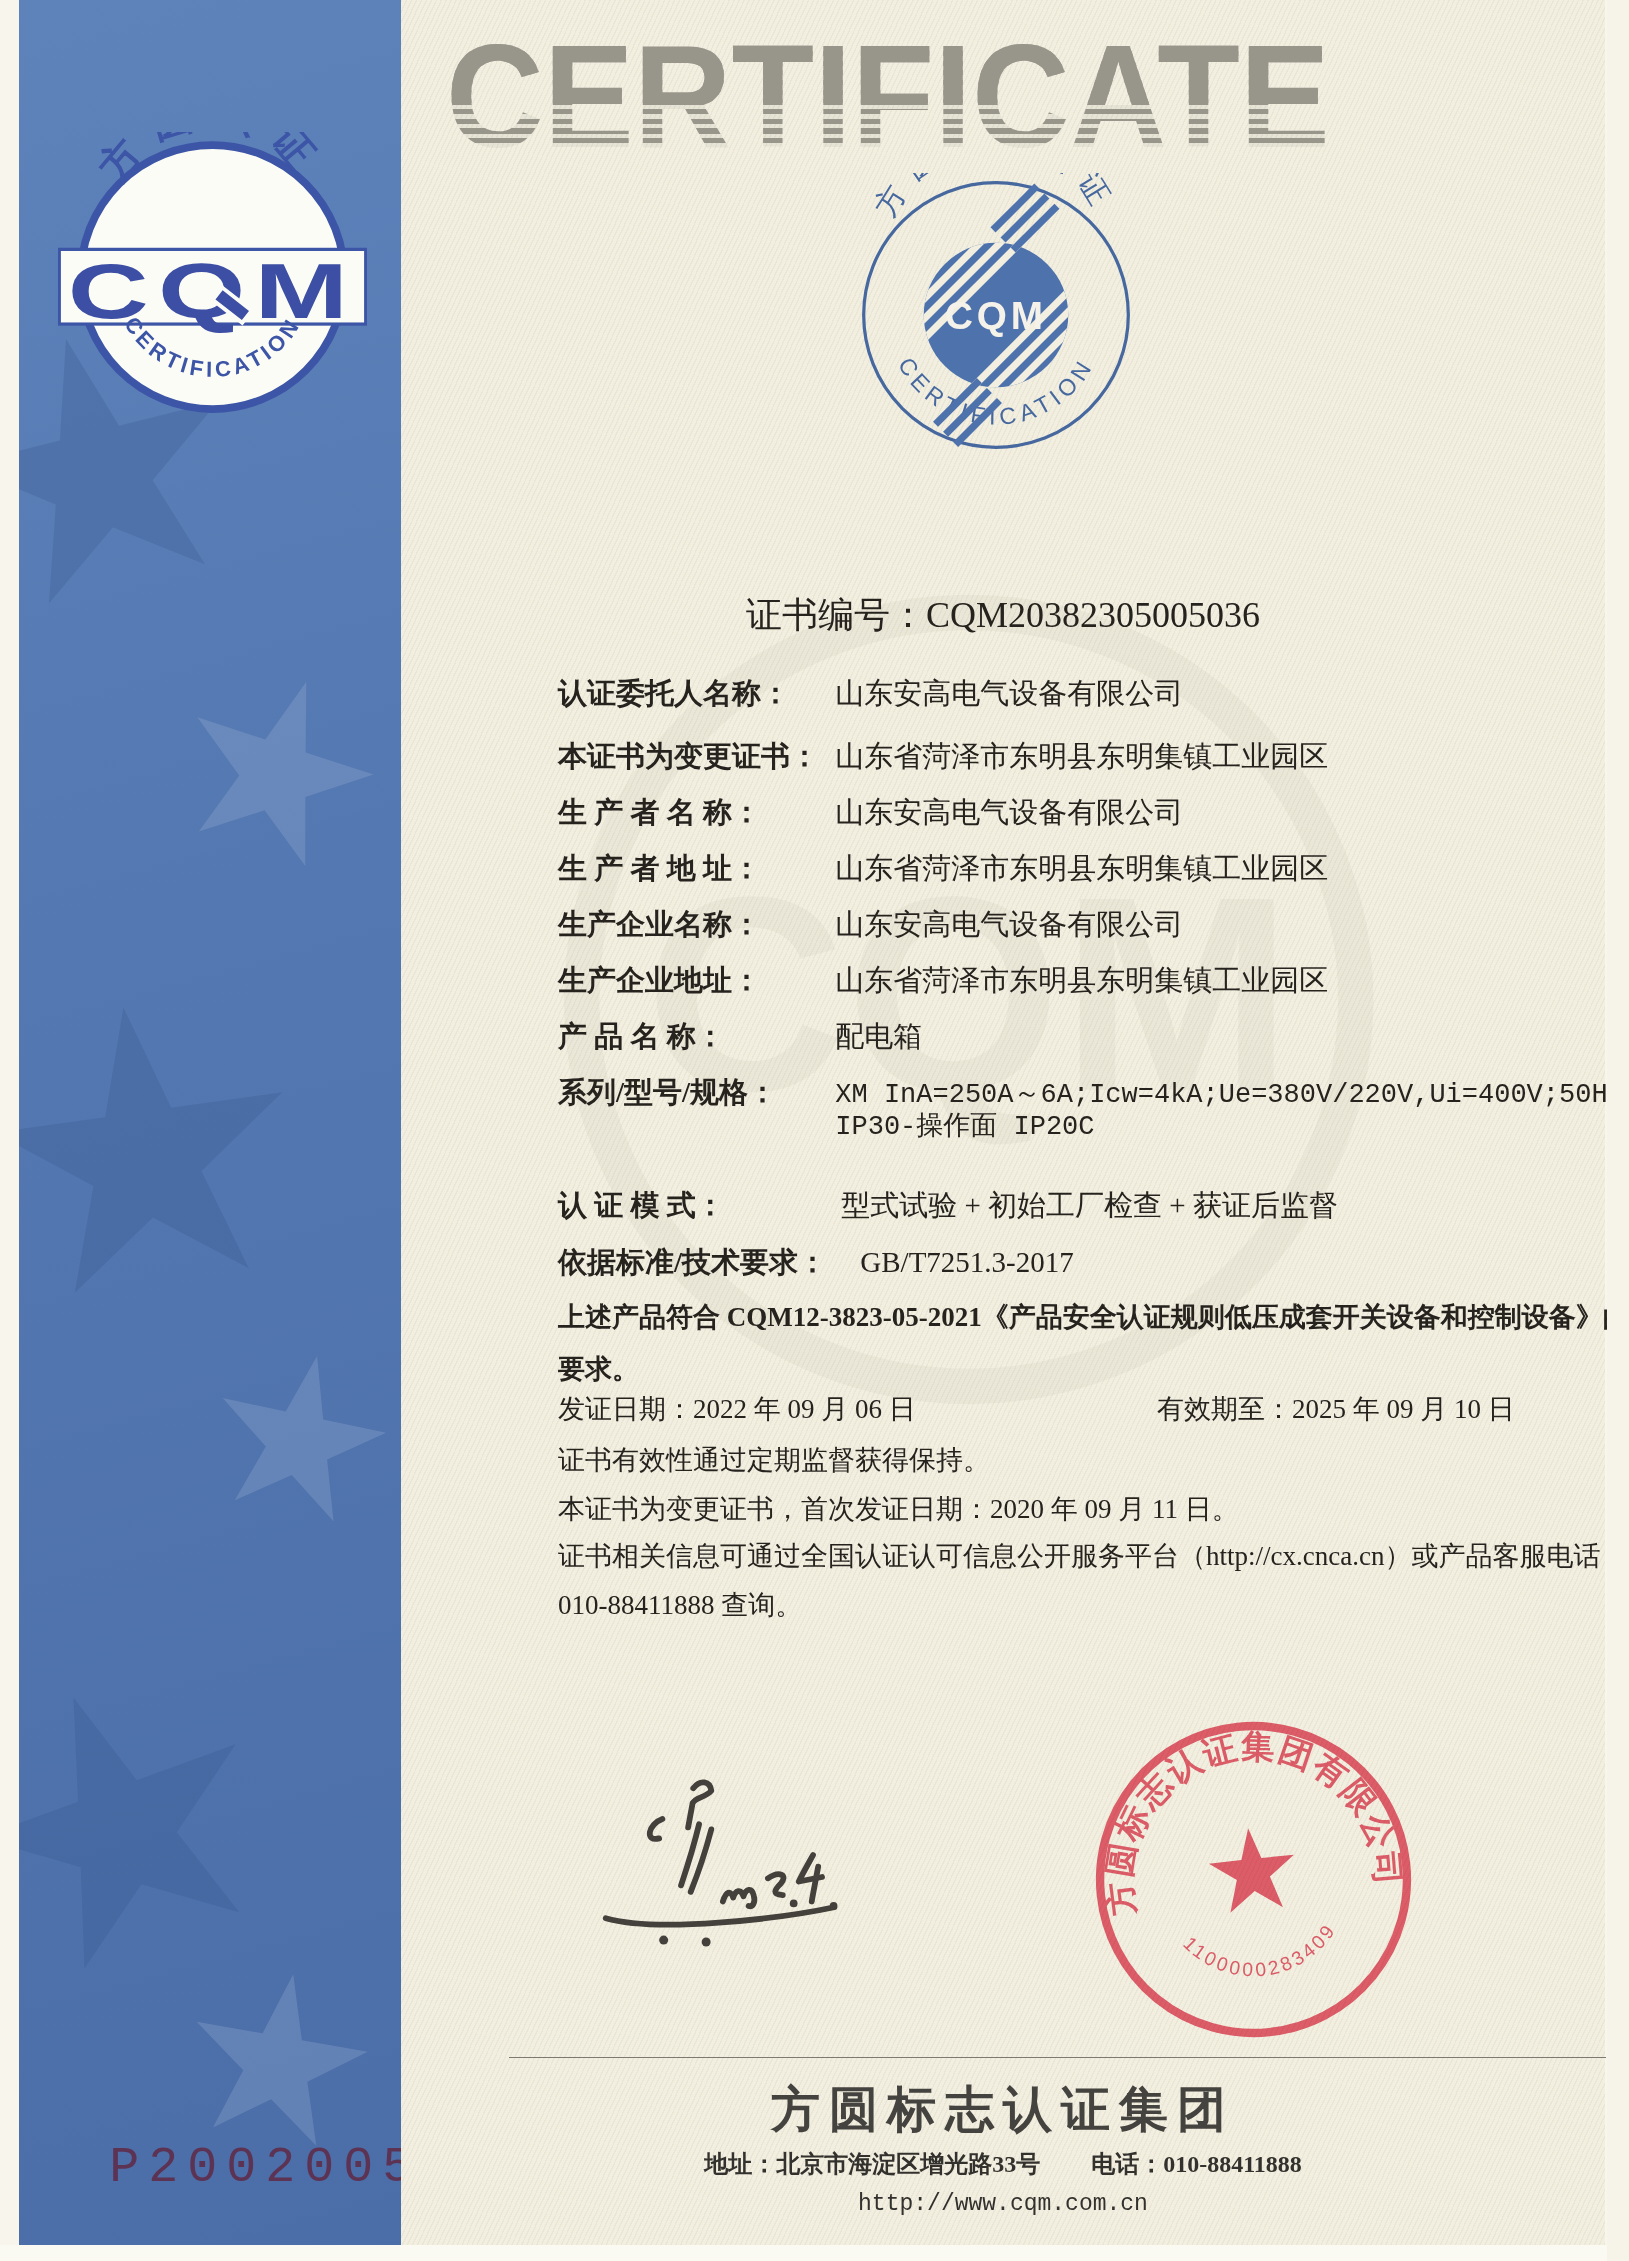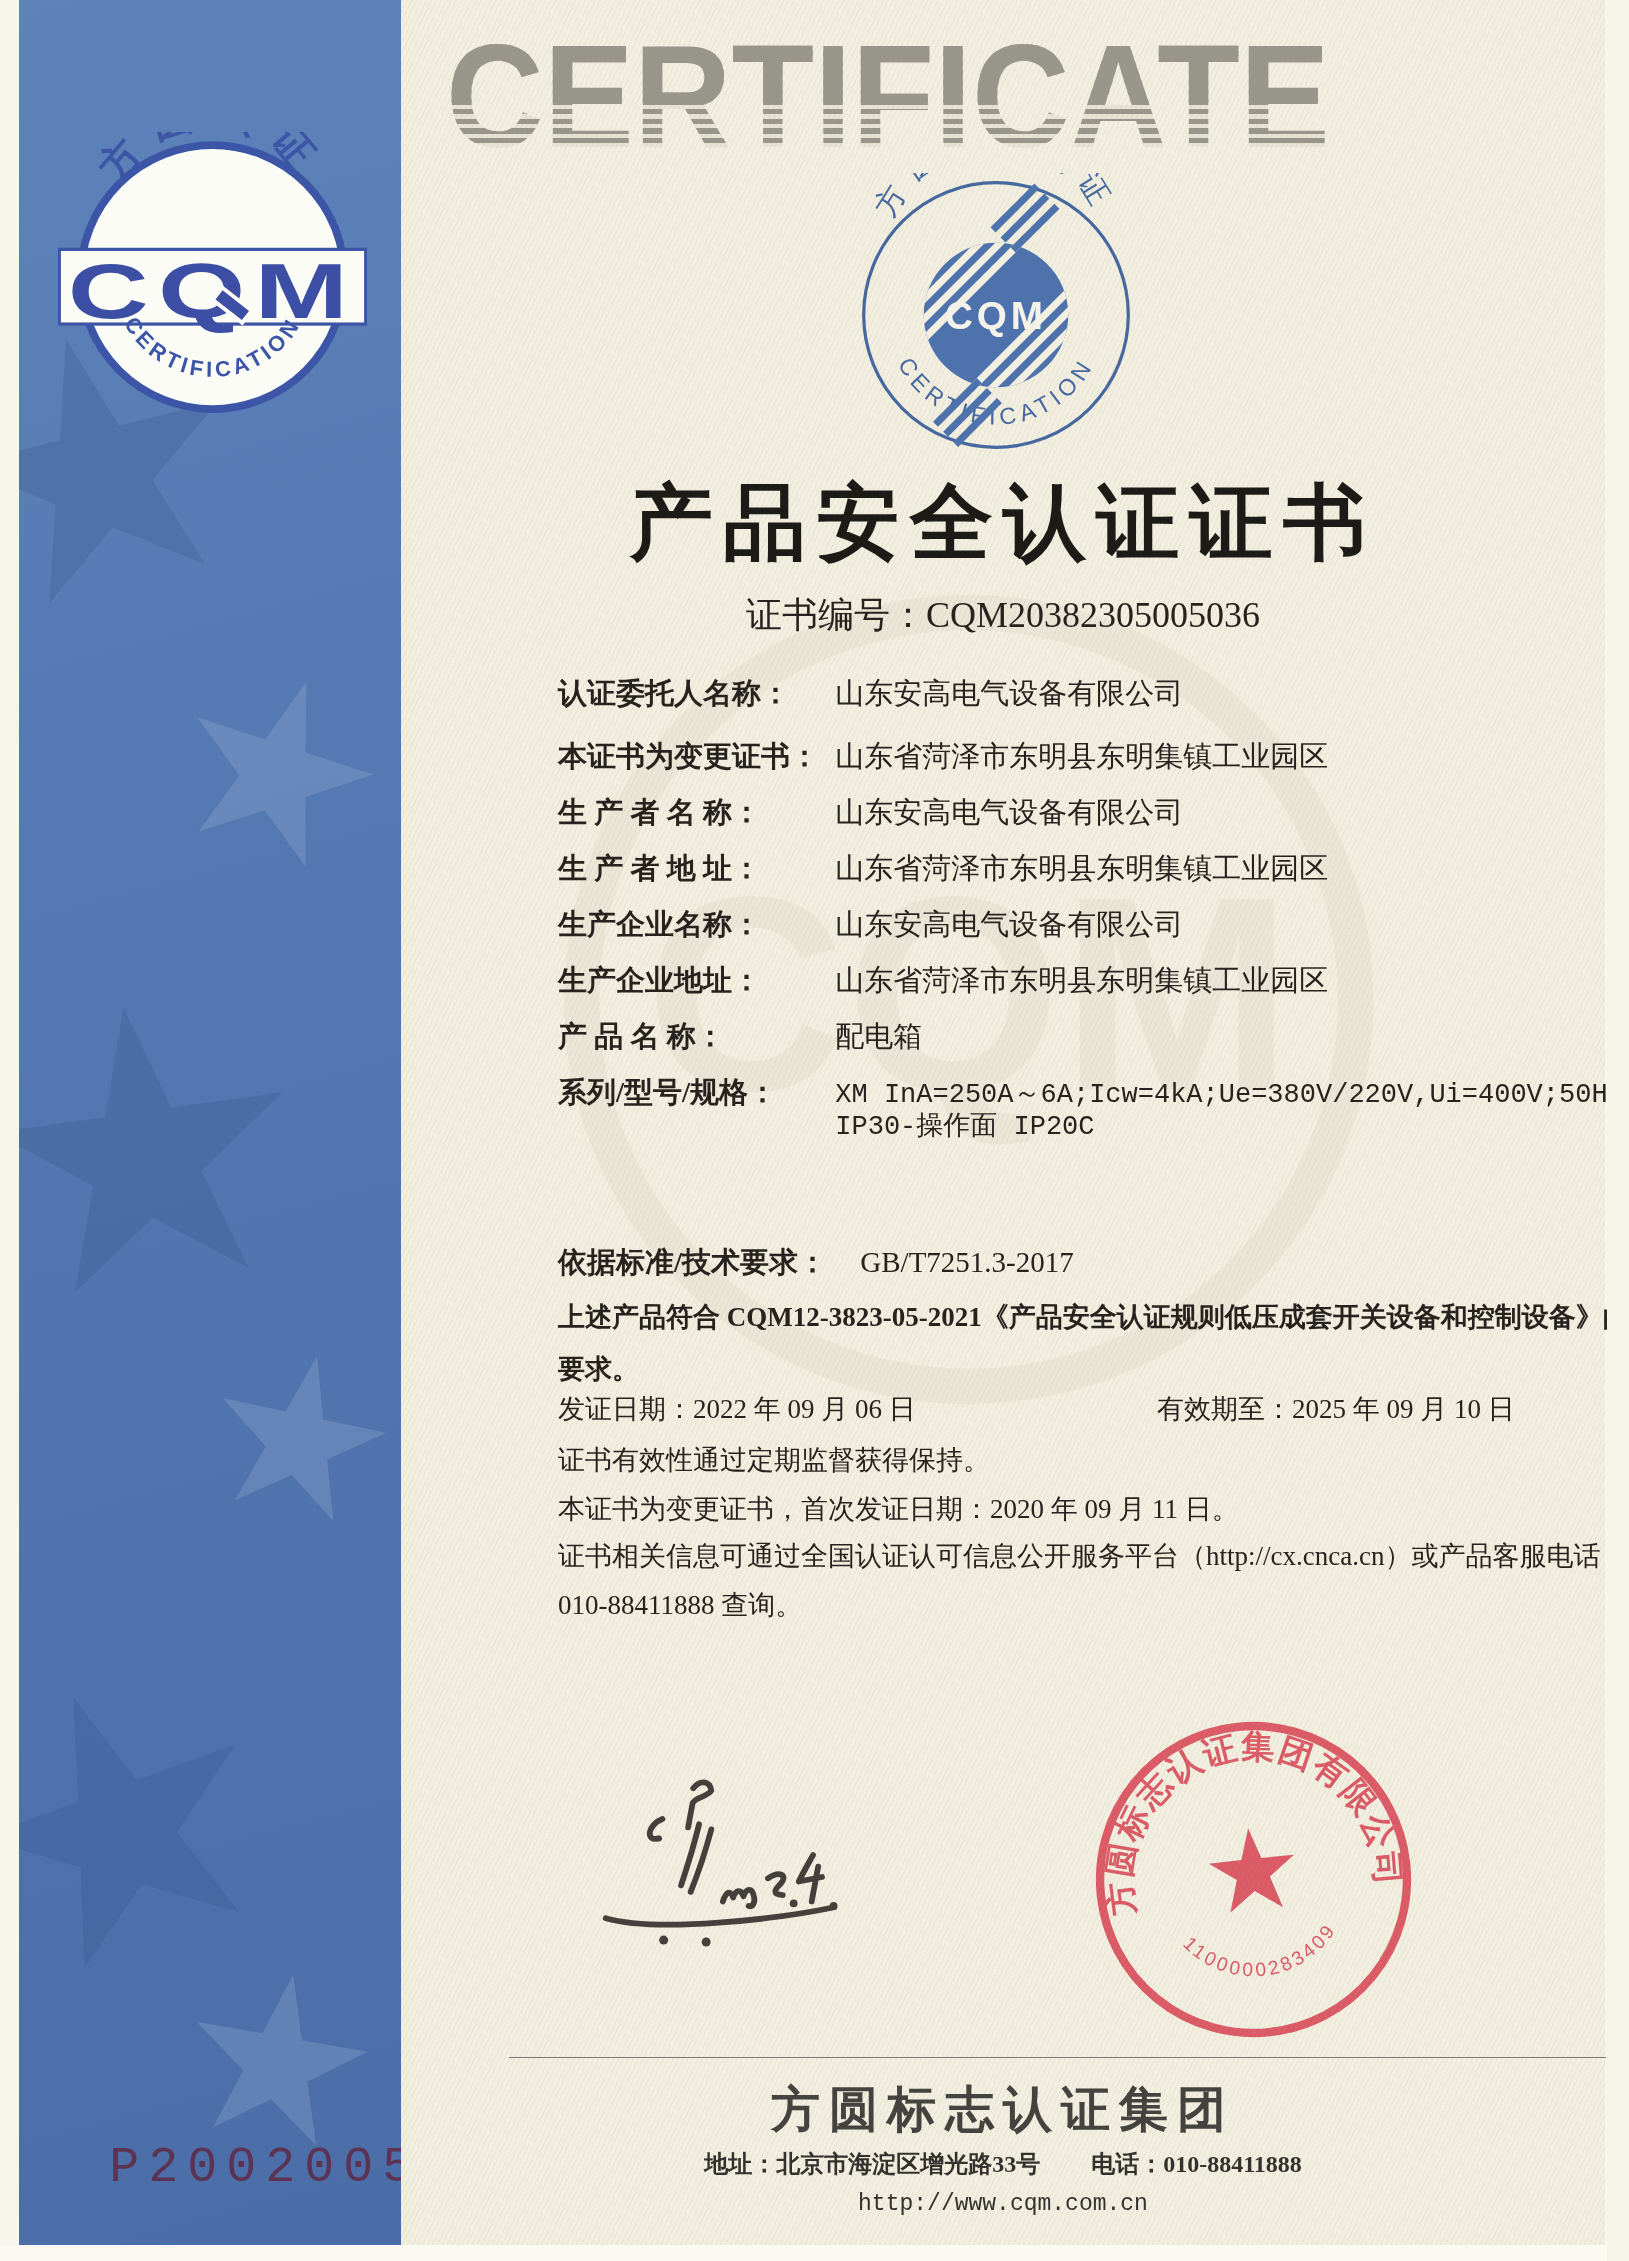--- a/index.html
+++ b/index.html
@@ -135,38 +135,41 @@
         <rect x="310" y="118" width="96" height="11" fill="#4e72ac"></rect>
         <rect x="310" y="140" width="96" height="11" fill="#4e72ac"></rect>
         <rect x="310" y="162" width="96" height="11" fill="#4e72ac"></rect>
         <rect x="34" y="268" width="96" height="11" fill="#4e72ac"></rect>
         <rect x="34" y="290" width="96" height="11" fill="#4e72ac"></rect>
         <rect x="34" y="312" width="96" height="11" fill="#4e72ac"></rect>
       </g>
       <text x="220" y="242" text-anchor="middle" font-size="60" font-weight="800" fill="#f5f3e9" font-family="Liberation Sans, sans-serif" letter-spacing="6">CQM</text>
     </svg>
 
-    <h1 class="title">产品安全认证证书</h1>
 
     <div class="cert-no">
       <span>证书编号：</span><span>CQM20382305005036</span>
     </div>
 
     <div class="fields">
       <div class="frow" style="top:0;"><span class="lbl">认证委托人名称：</span><span class="val">山东安高电气设备有限公司</span></div>
       <div class="frow" style="top:63px;"><span class="lbl">本证书为变更证书：</span><span class="val">山东省菏泽市东明县东明集镇工业园区</span></div>
       <div class="frow" style="top:119px;"><span class="lbl">生 产 者 名 称：</span><span class="val">山东安高电气设备有限公司</span></div>
       <div class="frow" style="top:175px;"><span class="lbl">生 产 者 地 址：</span><span class="val">山东省菏泽市东明县东明集镇工业园区</span></div>
       <div class="frow" style="top:231px;"><span class="lbl">生产企业名称：</span><span class="val">山东安高电气设备有限公司</span></div>
       <div class="frow" style="top:287px;"><span class="lbl">生产企业地址：</span><span class="val">山东省菏泽市东明县东明集镇工业园区</span></div>
       <div class="frow" style="top:343px;"><span class="lbl">产 品 名 称：</span><span class="val">配电箱</span></div>
       <div class="frow" style="top:399px;"><span class="lbl">系列/型号/规格：</span><span class="val mono">XM InA=250A～6A;Icw=4kA;Ue=380V/220V,Ui=400V;50Hz;</span></div>
       <div class="frow" style="top:433px;"><span class="lbl"></span><span class="val mono">IP30-操作面 IP20C</span></div>
     </div>
 
+    <div class="line" style="top:1186px;">
+      <span class="lbl" style="display:inline-block;width:276px;">认 证 模 式：</span>
+      <span>型式试验 + 初始工厂检查 + 获证后监督</span>
+    </div>
     <div class="line" style="top:1243px;">
       <span class="lbl">依据标准/技术要求：</span>
       <span style="margin-left:26px;">GB/T7251.3-2017</span>
     </div>
 
     <div class="line bold small" style="top:1299px;">上述产品符合 CQM12-3823-05-2021《产品安全认证规则低压成套开关设备和控制设备》的</div>
     <div class="line bold small" style="top:1351px;">要求。</div>
 
     <div class="line small" style="top:1391px;">
       <span>发证日期：</span><span>2022 年 09 月 06 日</span>

